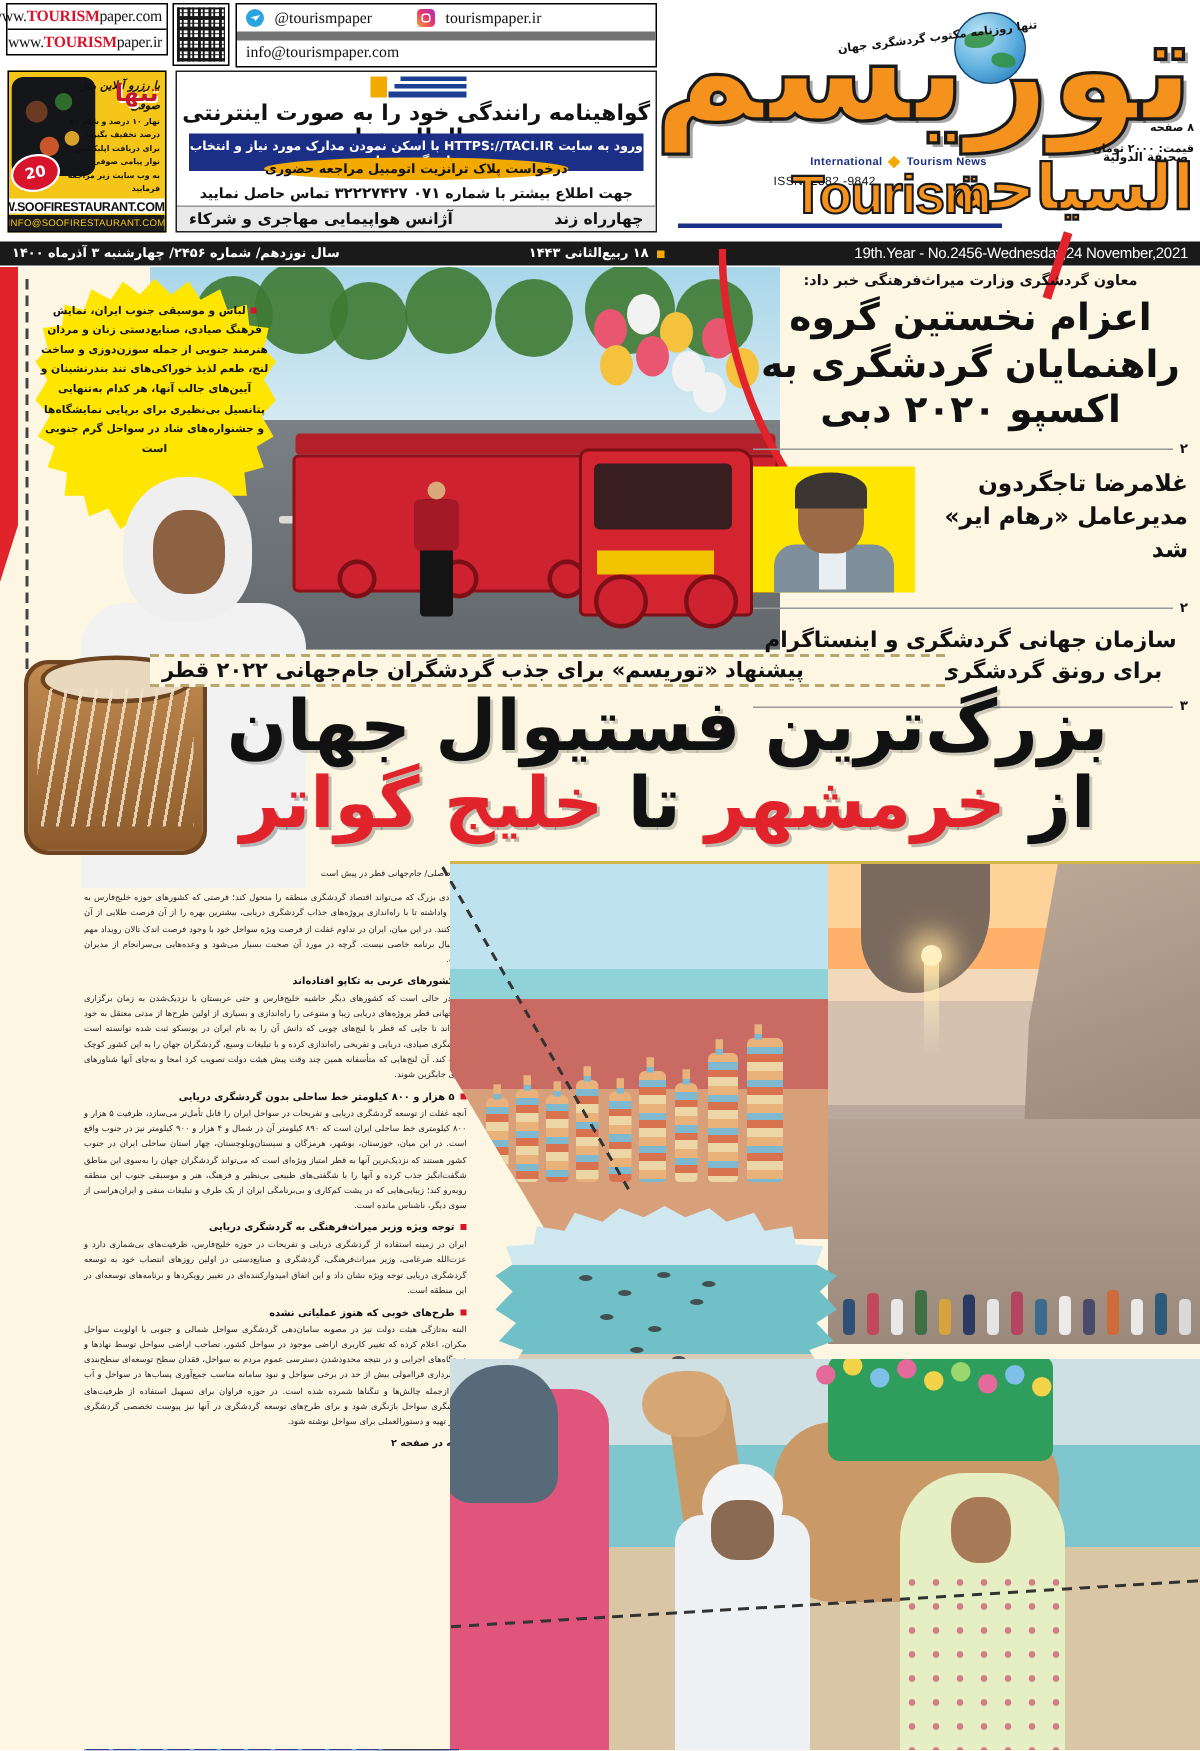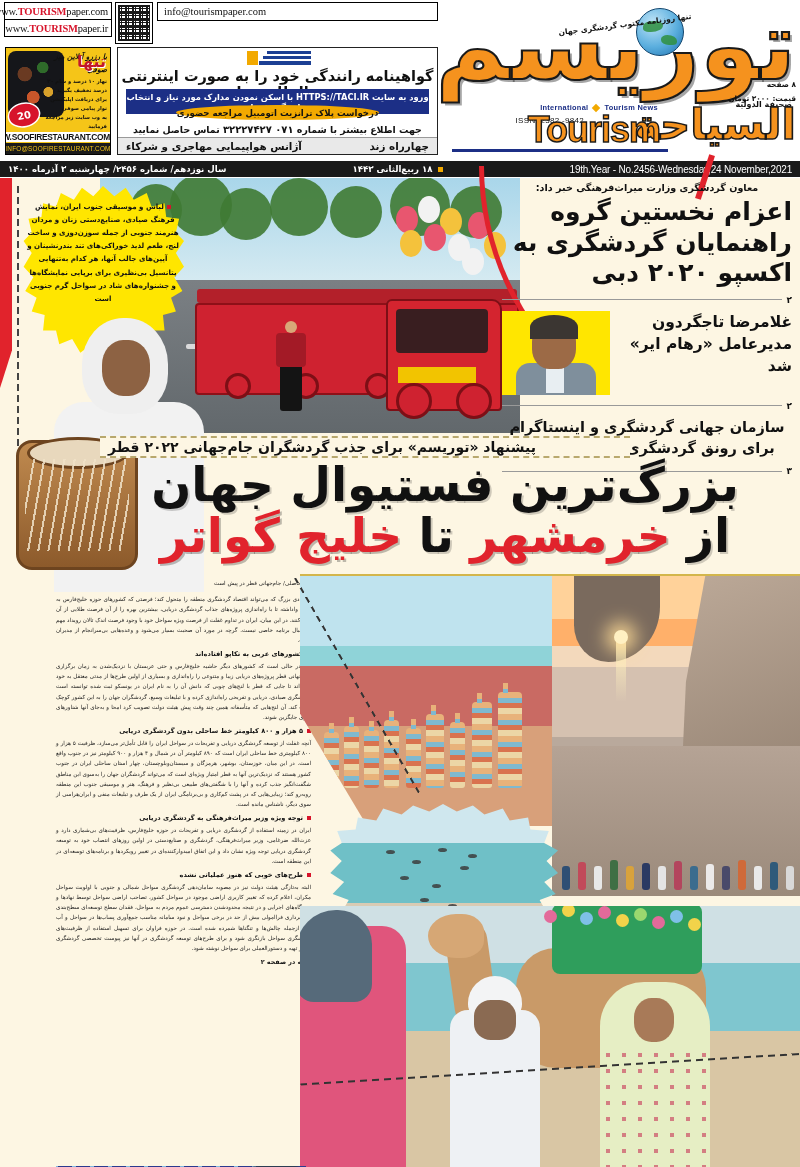--- a/index.html
+++ b/index.html
@@ -145,21 +145,21 @@
   
   .headline{position:absolute;right:30px;top:282px;width:650px;text-align:center;direction:rtl;}
   .hl1{font-size:47px;font-weight:bold;color:#111;line-height:1.08;letter-spacing:-1px;text-shadow:2px 2px 0 rgba(0,0,0,.18);}
   .hl2{font-size:47px;font-weight:bold;line-height:1.08;letter-spacing:-1px;}
   .hl2 .blk{color:#111;text-shadow:2px 2px 0 rgba(0,0,0,.18);}
   .hl2 .red{color:#e1232c;text-shadow:2px 2px 0 rgba(0,0,0,.25);}
 
   
   .newscol{position:absolute;right:8px;top:4px;width:290px;direction:rtl;text-align:right;}
   .nc-kicker{font-size:9.6px;color:#111;font-weight:bold;text-align:center;margin-bottom:4px;}
-  .nc-title{font-size:25px;font-weight:bold;color:#111;line-height:1.22;letter-spacing:-.5px;text-align:right;}
+  .nc-title{font-size:25px;font-weight:bold;color:#111;line-height:1.22;letter-spacing:-.5px;text-align:center;}
   .nc-sep{display:flex;align-items:center;gap:5px;margin:6px 0 6px 0;}
   .nc-sep .pg{font-size:9px;font-weight:bold;color:#111;}
   .nc-sep .ln{flex:1;height:1px;background:#999;}
   .nc2{display:flex;gap:16px;align-items:flex-start;}
   .nc2-txt{flex:1;font-size:15.5px;font-weight:bold;color:#111;line-height:1.45;text-align:right;}
   .nc-photo{width:108px;height:84px;background:#ffe600;position:relative;overflow:hidden;flex:none;}
   .np-head{position:absolute;left:30px;top:8px;width:44px;height:50px;border-radius:46% 46% 40% 40%;background:#9c6a46;}
   .np-hair{position:absolute;left:28px;top:4px;width:48px;height:24px;border-radius:50% 50% 0 0;background:#3b3632;}
   .np-body{position:absolute;left:14px;top:52px;width:80px;height:34px;background:#7f8f9c;border-radius:14px 14px 0 0;}
   .np-shirt{position:absolute;left:44px;top:52px;width:18px;height:30px;background:#e8eef2;}
@@ -234,20 +234,27 @@
         <div class="url-row">www.<span class="red">TOURISM</span>paper.ir</div>
       </div>
     </div>
 
     <div class="qr-wrap">
         <div class="qr"></div>
       </div>
 
     <div class="social-box">
       <div class="social-row">
+        <span class="ico tg"></span>
+        <span class="sname">@tourismpaper</span>
+        <span class="sp14"></span>
+        <span class="ico ig"></span>
+        <span class="sname">tourismpaper.ir</span>
+      </div>
+      <div class="social-row">
         <span class="sname">info@tourismpaper.com</span>
       </div>
     </div>
 
     <div class="ad-soofi">
       <div class="soofi-plate"></div>
       <div class="soofi-txt">
         <div class="l1">با رزرو آنلاین میز صوفی</div>
         <div>نهار ۱۰ درصد و شام ۲۰ درصد تخفیف بگیرید</div>
         <div>برای دریافت اپلیکیشن نوار پیامی صوفی</div>

